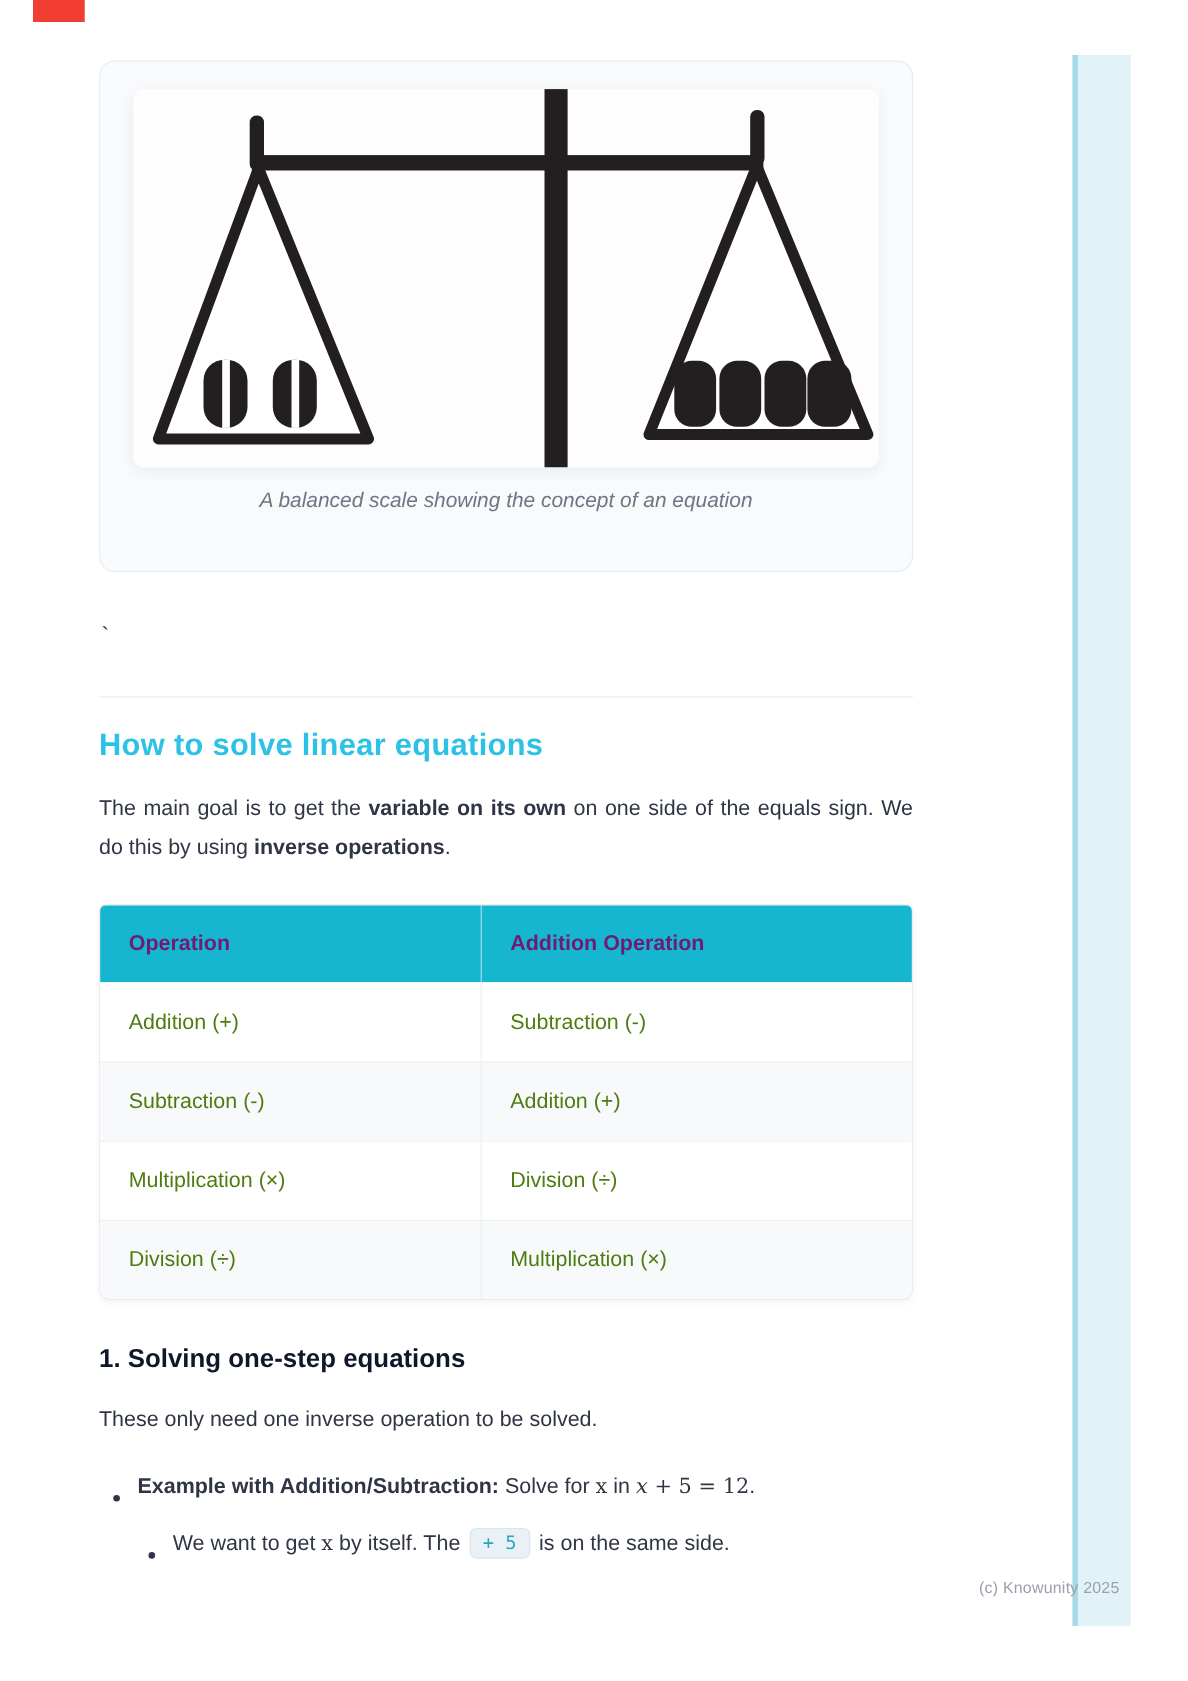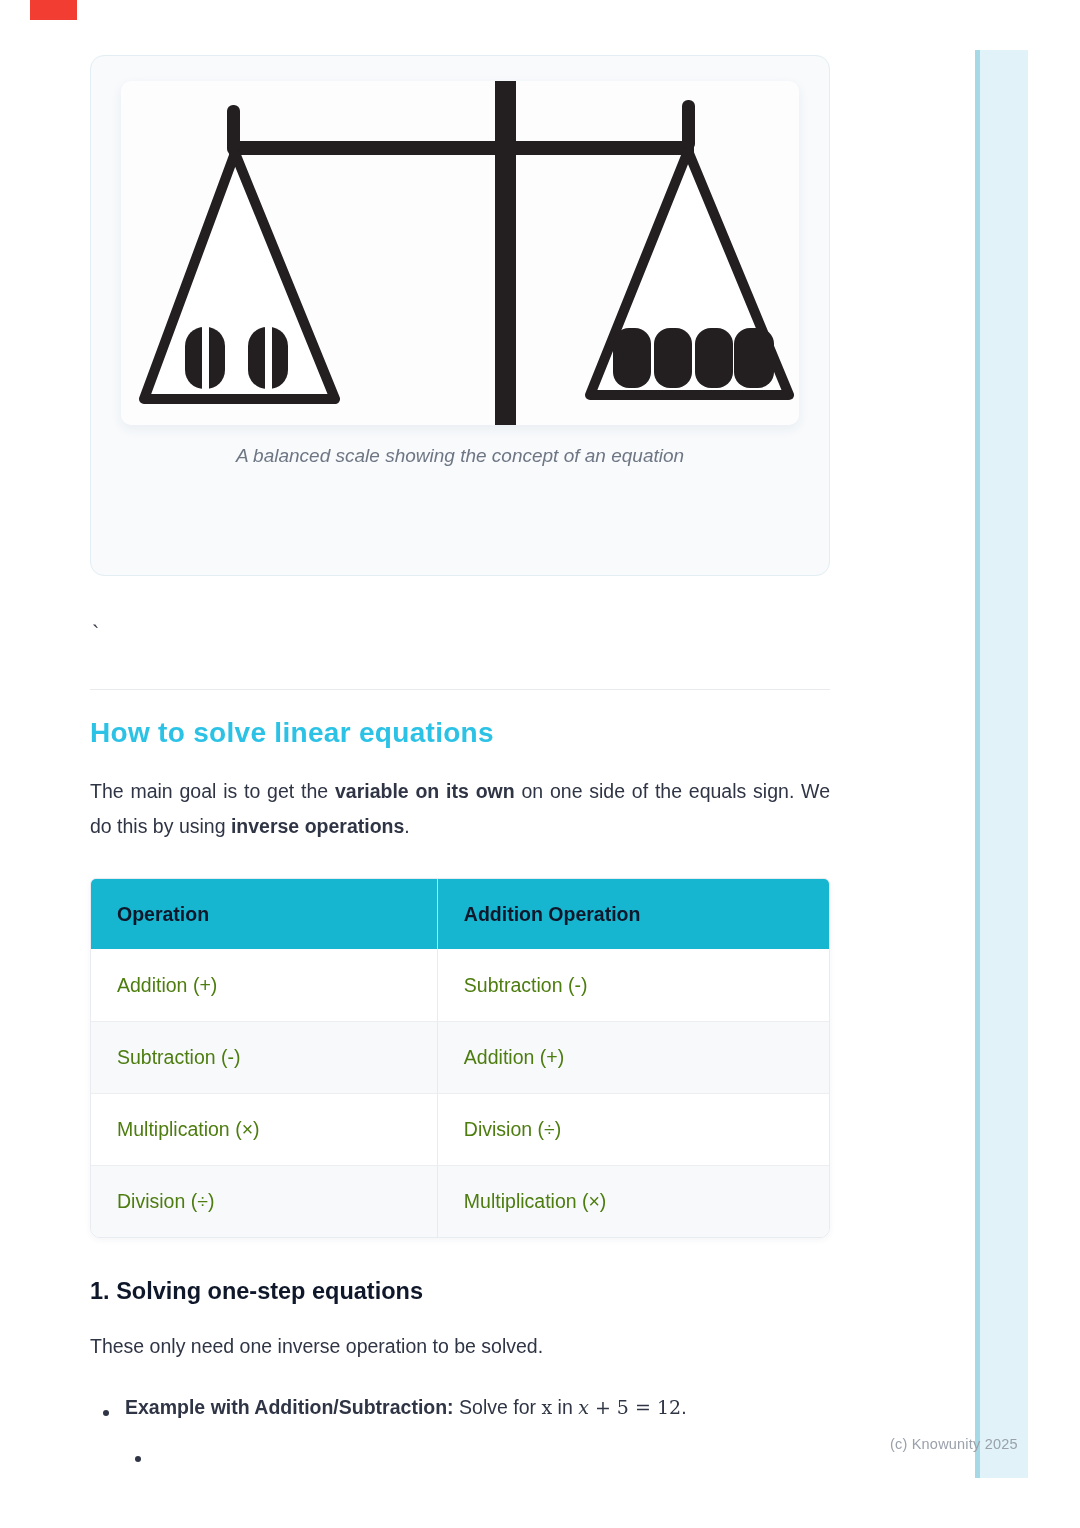--- a/index.html
+++ b/index.html
@@ -19,21 +19,21 @@
     background:#e1f3f9; border-left:5px solid #a6d9e6;
   }
   .copyright {
     position:absolute; left:890px; top:1436px; z-index:5;
     font-size:14.5px; color:#9aa1ab; letter-spacing:.2px;
   }
   .content { position:absolute; left:90px; top:0; width:740px; }
 
   
   .figure-card {
-    margin-top:55px; height:521px; border:1.5px solid #e2eef3;
+    margin-top:55px; height:465px; border:1.5px solid #e2eef3;
     border-radius:14px; background:#f8fafc;
   }
   .figure-img {
     width:678px; height:344px; margin:25px auto 0;
     background:#fdfdfe; border-radius:10px;
     box-shadow:0 4px 12px rgba(40,70,100,0.07);
     display:flex; align-items:center; justify-content:center;
   }
   .figure-img svg { display:block; }
   .figure-caption {
@@ -56,33 +56,33 @@
   .intro .b { font-weight:700; }
 
   
   .tbl-wrap {
     margin-top:34px; border:1.5px solid #e8ebef;
     border-radius:6px 6px 10px 10px; overflow:hidden;
     box-shadow:0 2px 6px rgba(30,60,90,0.05);
   }
   table { width:100%; border-collapse:separate; border-spacing:0; font-size:19.5px; }
   thead th {
-    background:#17b6d0; color:#0f172a; font-weight:700; text-align:left;
+    background:#17b6d0; color:#701a75; font-weight:700; text-align:left;
     padding:22px 0 22px 26px; height:70px;
   }
   thead th:first-child { border-right:1.5px solid rgba(255,255,255,0.65); width:47%; }
   tbody td { color:#4d7c0f; padding:0 0 0 26px; height:72px; background:#ffffff; }
   tbody td:first-child { border-right:1.5px solid #e9ecef; }
   tbody tr + tr td { border-top:1px solid #eceef1; }
   tbody tr:nth-child(even) td { background:#f7f9fb; }
 
   .h3 { margin-top:40px; font-size:23.5px; font-weight:700; color:#0f172a; }
   .para { margin-top:27px; font-size:19.5px; color:#2f3545; line-height:28px; }
 
-  .bullet { display:flex; align-items:center; font-size:19.5px; color:#2f3545; line-height:28px; }
+  .bullet { display:flex; align-items:flex-end; font-size:19.5px; color:#2f3545; line-height:28px; }
   .bullet .dot {
     flex:0 0 auto; width:6px; height:6px; border-radius:50%; background:#2f3545;
     margin:11px 16px 0 13px;
   }
   .bullet.lvl2 .dot { margin-left:45px; }
   .bullet .b { font-weight:700; }
   .bullet.first { margin-top:33px; }
   .bullet.sub1 { margin-top:24px; }
   .bullet.sub2 { margin-top:16px; }
 
@@ -179,17 +179,18 @@
 
     <p class="para">These only need one inverse operation to be solved.</p>
 
     <div class="bullet first">
       <span class="dot"></span>
       <span><span class="b">Example with Addition/Subtraction:</span><span> Solve for </span><span class="math v">x</span><span> in </span><span class="math"><span class="v">x</span><span> + 5 = 12</span></span><span>.</span></span>
     </div>
 
     <div class="bullet lvl2 sub1">
       <span class="dot"></span>
+      <span><span>We want to get </span><span class="math v">x</span><span> by itself. The </span><span class="chip">+ 5</span><span> is on the same side.</span></span>
     </div>
 
 
   </div>
 </div>
 
 </body></html>

